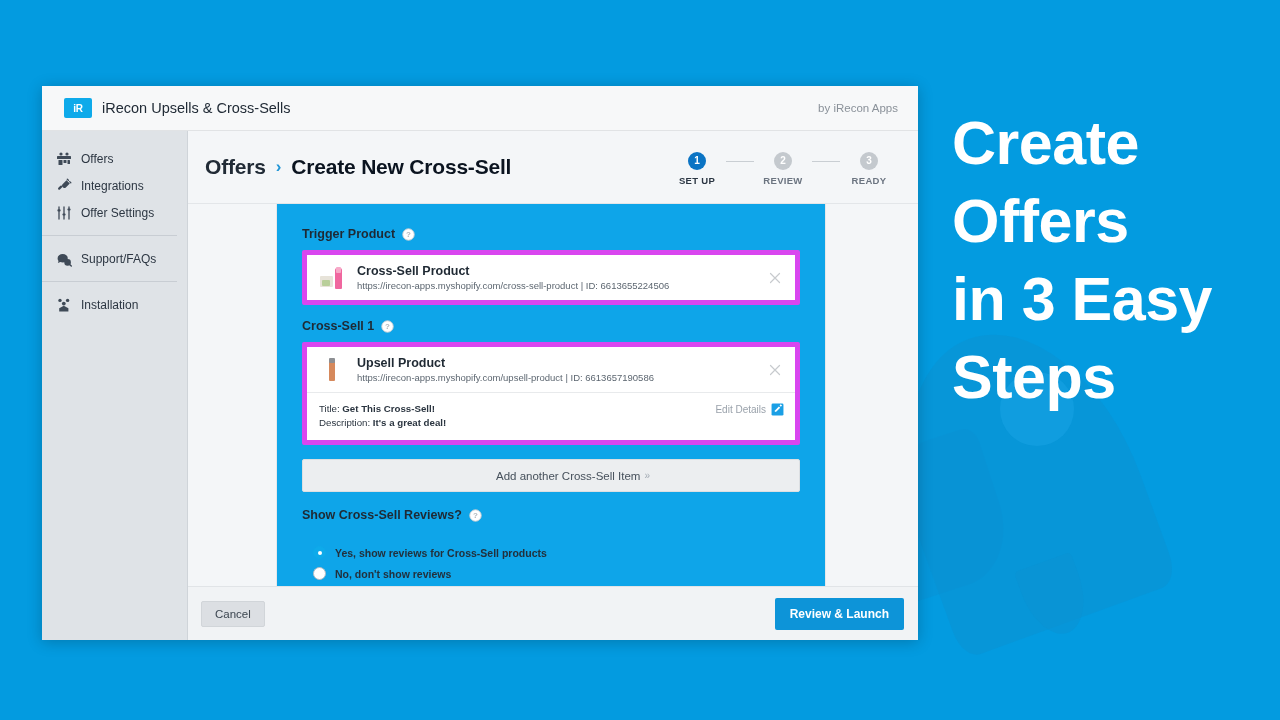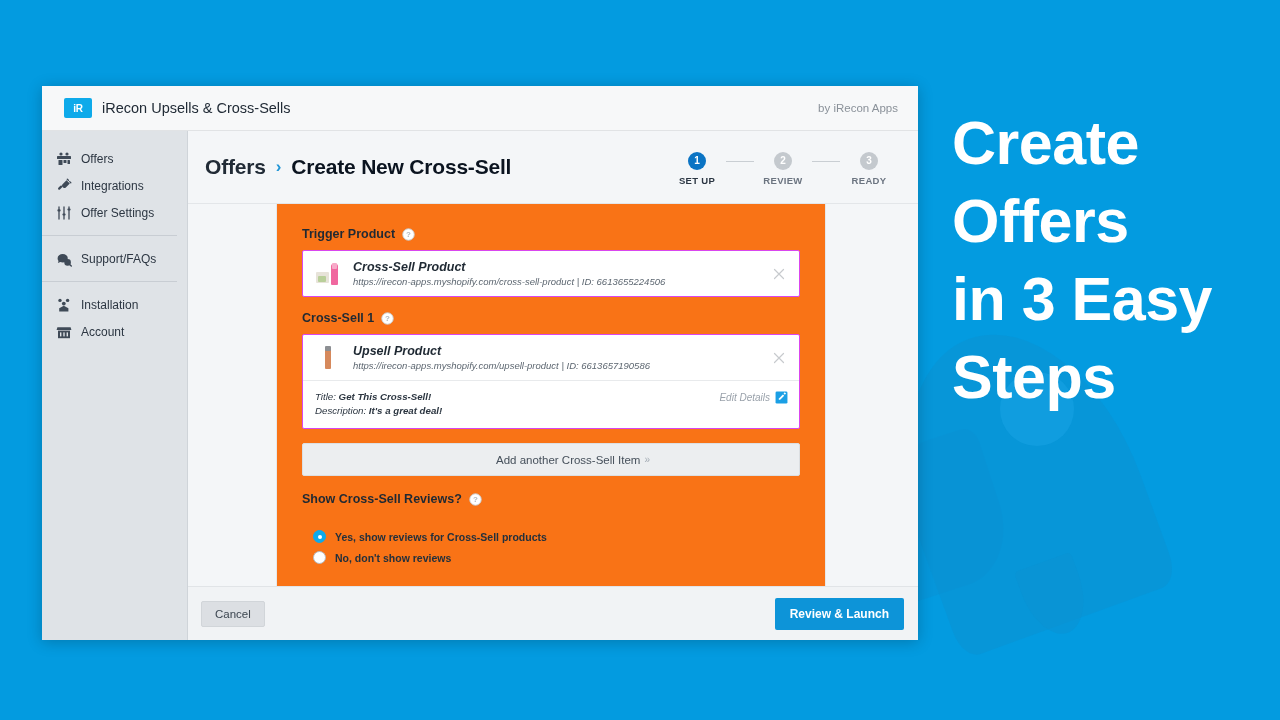--- a/index.html
+++ b/index.html
@@ -214,21 +214,21 @@
   .form-area {
     flex: 1 1 auto;
     background: #f4f6f8;
     overflow: hidden;
     position: relative;
   }
   .card {
     position: absolute;
     left: 88px; top: 0;
     width: 550px;
-    background: #f97316;
+    background: #0ea5e9;
     border: 1px solid #e6e8ea;
     border-top: none;
     padding: 23px 25px 0;
   }
 
   .field-label {
     font-size: 12.5px;
     font-weight: bold;
     color: #1f2933;
     display: flex;
@@ -236,24 +236,23 @@
     gap: 7px;
     margin-bottom: 9px;
   }
   .help-ico {
     width: 13px; height: 13px;
     display: block;
   }
 
   
   .prod-box {
-    border: 1px solid #d946ef;
+    border: 5px solid #d946ef;
     border-radius: 2px;
     background: #fff;
-    font-style: italic;
   }
   .prod-row {
     display: flex;
     align-items: center;
     padding: 9px 11px 9px 12px;
     gap: 12px;
   }
   .thumb {
     width: 26px; height: 26px;
     flex: 0 0 auto;
@@ -472,34 +471,20 @@
           <svg viewBox="0 0 16 16" width="16" height="16">
               <circle cx="4" cy="3.4" r="1.7" fill="#3f4a57"></circle>
               <circle cx="11.6" cy="3.4" r="1.7" fill="#3f4a57"></circle>
               <circle cx="7.8" cy="6.6" r="1.9" fill="#3f4a57"></circle>
               <path d="M3.2 14.4v-3.1l4.6-2.5 4.6 2.5v3.1z" fill="#3f4a57"></path>
             </svg>
         </span>
         <span class="nav-label">Installation</span>
       </div>
 
-      <div class="nav-item">
-        <span class="nav-ico">
-          <svg viewBox="0 0 16 16" width="16" height="16">
-              <path d="M1.4 3.2h13.2L15.4 6H.6z" fill="#3f4a57"></path>
-              <rect x="2" y="6.6" width="12" height="7.6" fill="#3f4a57"></rect>
-              <g fill="#dfe3e7">
-                <rect x="4" y="8.4" width="1.4" height="4"></rect>
-                <rect x="7.3" y="8.4" width="1.4" height="4"></rect>
-                <rect x="10.6" y="8.4" width="1.4" height="4"></rect>
-              </g>
-            </svg>
-        </span>
-        <span class="nav-label">Account</span>
-      </div>
     </div>
 
     <div class="content-col">
 
       <div class="page-header">
         <span class="crumb-root">Offers</span>
         <span class="crumb-sep">›</span>
         <span class="crumb-cur">Create New Cross-Sell</span>
 
         <div class="stepper">

